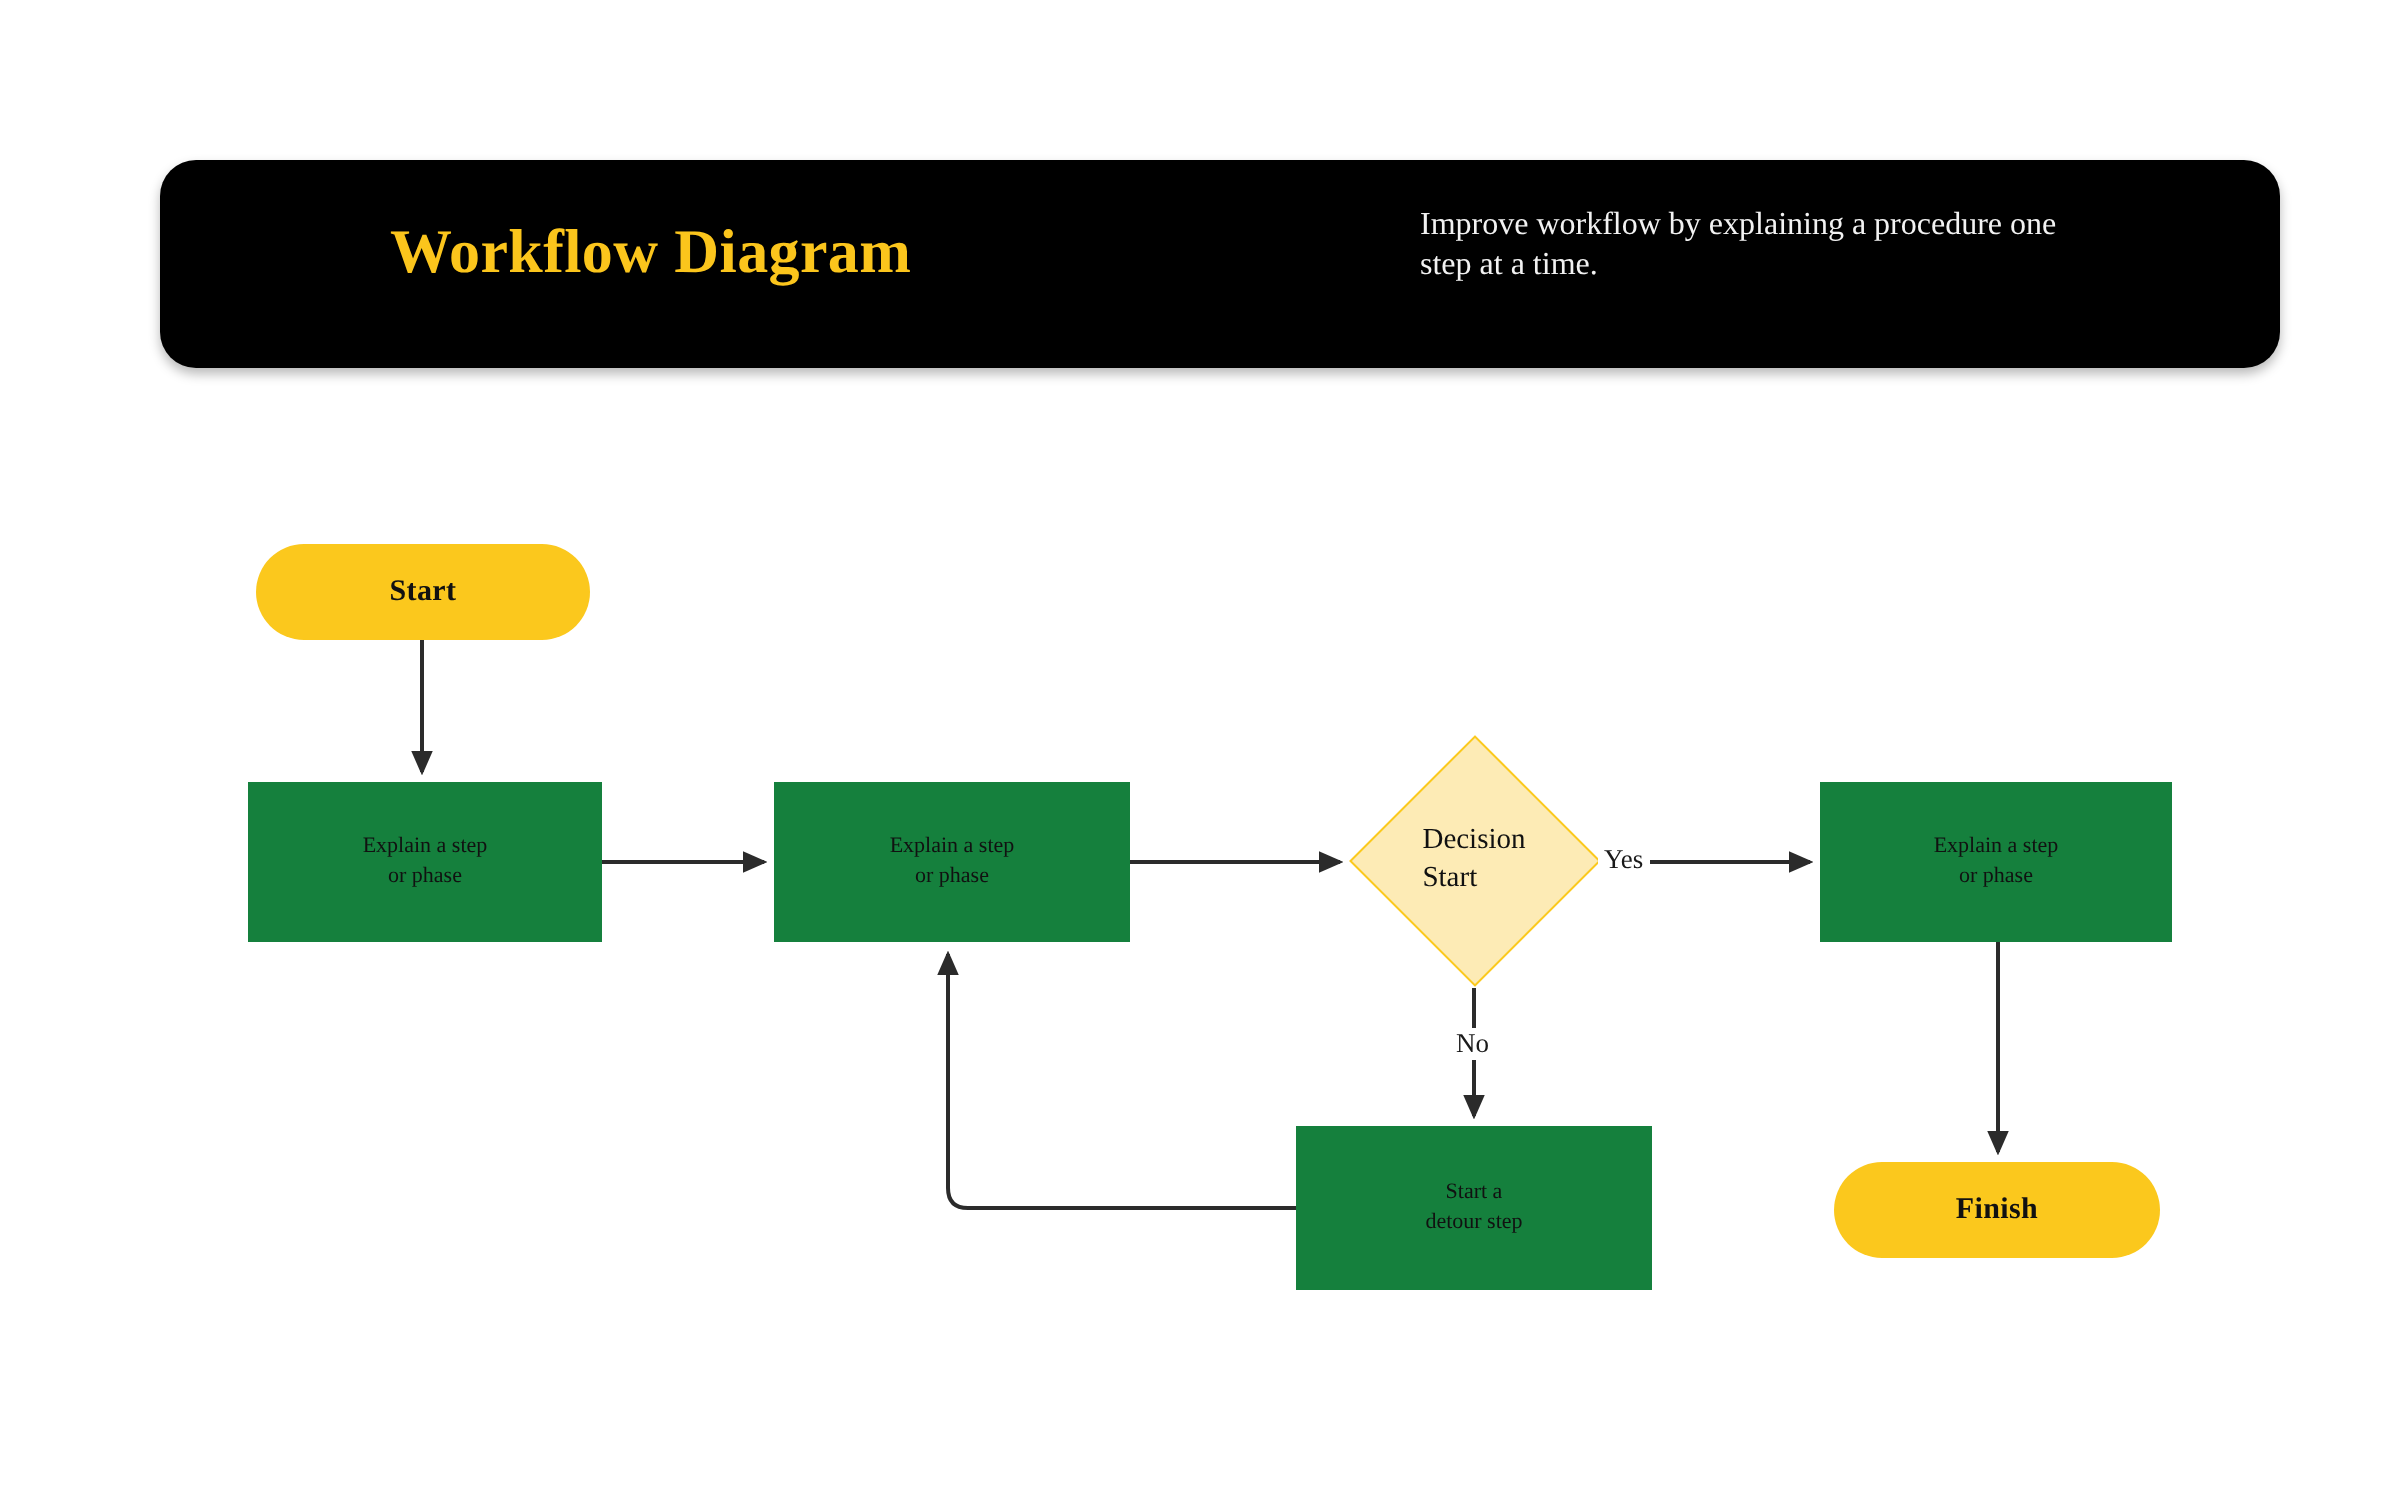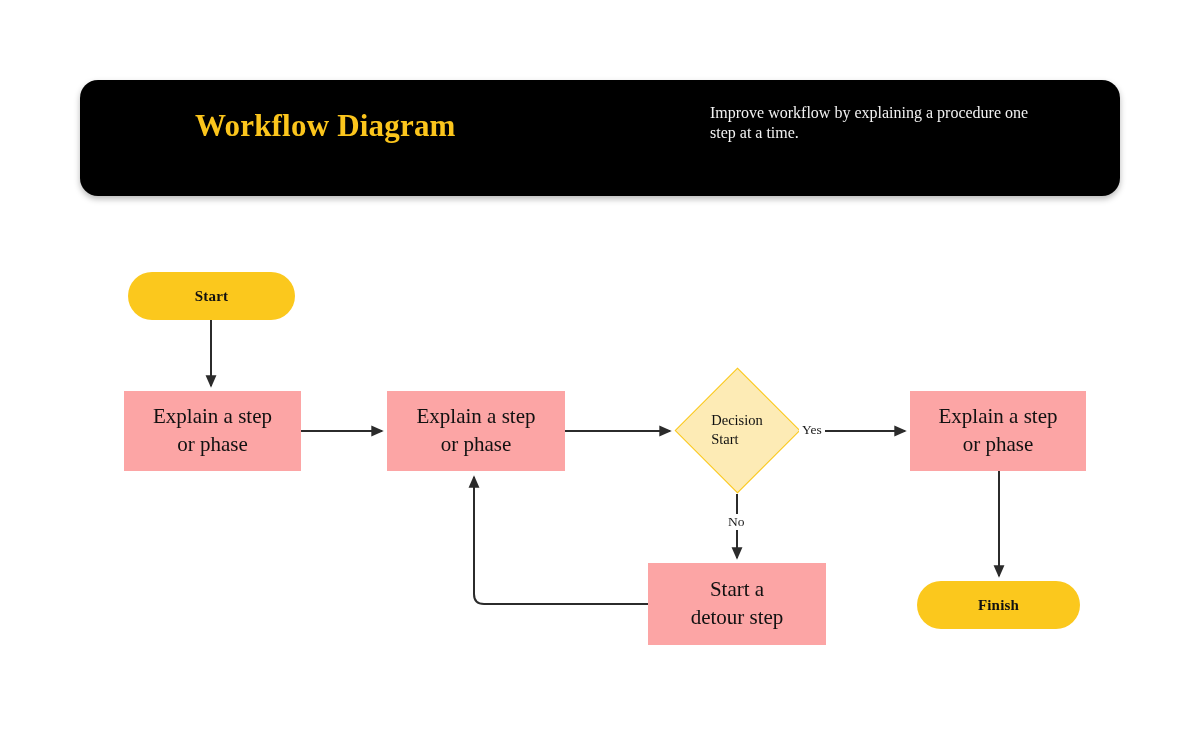--- a/index.html
+++ b/index.html
@@ -14,24 +14,25 @@
     overflow: hidden;
     font-family: "Liberation Serif", "DejaVu Serif", serif;
   }
 
   
   #header-banner {
     position: absolute;
     left: 80px;
     top: 80px;
     width: 1040px;
-    height: 116px;
+    height: 104px;
     background: #000000;
     border-radius: 18px;
     box-shadow: 0 3px 6px rgba(0,0,0,0.28);
+    padding-left: 20px;
   }
   #header-title {
     position: absolute;
     left: 115px;
     top: 28px;
     font-size: 31px;
     font-weight: bold;
     color: #FBC51C;
     letter-spacing: 0.2px;
     white-space: nowrap;
@@ -75,22 +76,22 @@
 
   .terminator {
     background: #FBC81D;
     border-radius: 999px;
     font-size: 15px;
     font-weight: bold;
     letter-spacing: 0.2px;
   }
 
   .process {
-    background: #fca5a5;
-    font-size: 21px;
+    background: #15803d;
+    font-size: 11px;
     line-height: 1.32;
   }
 
   .decision-wrap {
     position: absolute;
     width: 126px;
     height: 126px;
   }
   .decision-shape {
     position: absolute;

